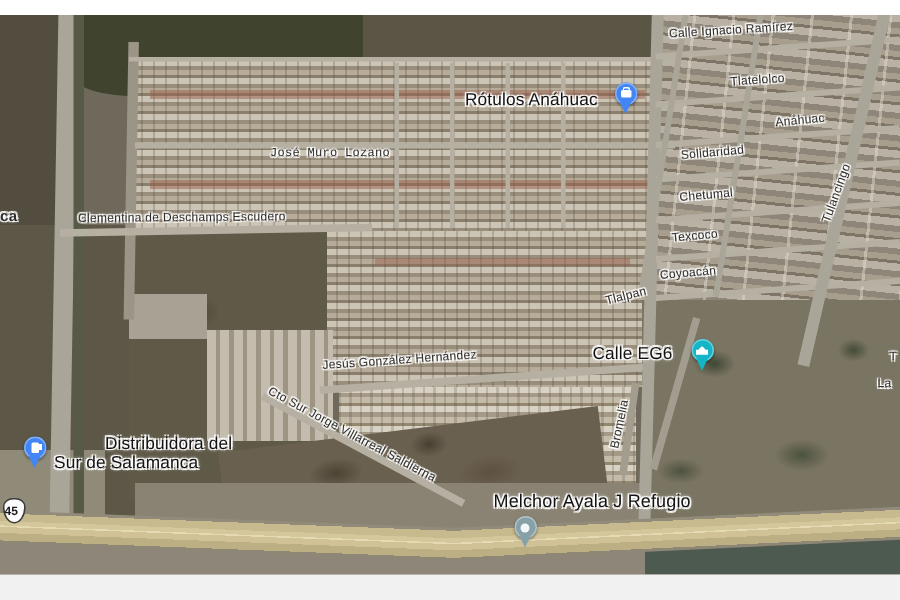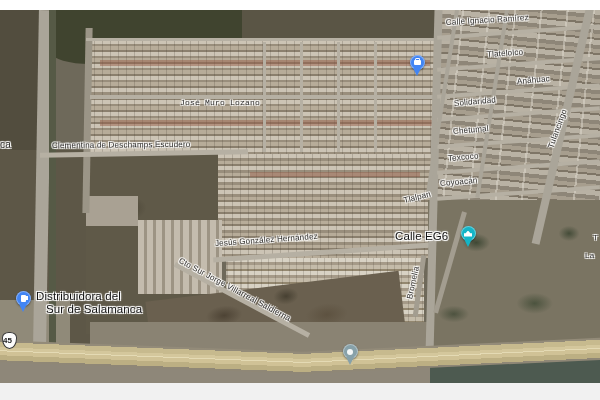--- a/index.html
+++ b/index.html
@@ -43,21 +43,21 @@
   .hw{position:absolute;z-index:5;height:22px;background:
     linear-gradient(180deg,#938b79 0 2px,#c7ba8e 2px 7px,#d4c79c 7px 10px,#e4dab4 10px 11px,#d0c296 11px 15px,#bcaf83 15px 20px,#8f8776 20px 22px);}
 
   
   .sl{position:absolute;z-index:8;white-space:nowrap;transform-origin:left center;
     font:400 8px/1 "Liberation Sans", sans-serif;color:#2e2d2b;letter-spacing:.2px;
     text-shadow:0 0 2px #fff,0 0 2px #fff,1px 1px 0 rgba(255,255,255,.85),-1px -1px 0 rgba(255,255,255,.85),1px -1px 0 rgba(255,255,255,.7),-1px 1px 0 rgba(255,255,255,.7);}
   .poi{position:absolute;z-index:8;white-space:nowrap;
     font:500 11.5px/1.15 "Liberation Sans", sans-serif;color:#121212;letter-spacing:.1px;
     text-shadow:0 0 2px #fff,0 0 3px #fff,1px 1px 0 rgba(255,255,255,.9),-1px -1px 0 rgba(255,255,255,.9),1px -1px 0 rgba(255,255,255,.8),-1px 1px 0 rgba(255,255,255,.8);}
-  .partial{font-weight:400;font-size:10px;}
+  .partial{font-weight:700;font-size:10px;}
 
   
   .marker{position:absolute;z-index:9;display:flex;flex-direction:column;align-items:center;width:16px;}
   .pin-head{width:15px;height:15px;border-radius:50%;display:flex;align-items:center;justify-content:center;
     box-shadow:0 1px 2px rgba(0,0,0,.45), inset 0 0 0 1px rgba(255,255,255,.35);}
   .pin-tail{width:0;height:0;border-left:4.5px solid transparent;border-right:4.5px solid transparent;
     border-top:8px solid #000;margin-top:-2px;}
   .glyph-briefcase{width:7px;height:5px;background:#fff;border-radius:1px;position:relative;}
   .glyph-briefcase::before{content:"";position:absolute;top:-2.5px;left:1.5px;width:3px;height:2px;
     border:1px solid #fff;border-bottom:none;border-radius:1.5px 1.5px 0 0;}
@@ -148,25 +148,27 @@
   <span class="sl" style="left:410px;top:295px;transform:rotate(-78deg);">Bromelia</span>
   <span class="sl" style="left:180px;top:99px;font-family:Liberation Mono, monospace;">José Muro Lozano</span>
   <span class="sl" style="left:52px;top:142px;transform:rotate(-0.5deg);">Clementina de Deschamps Escudero</span>
   <span class="sl" style="left:215px;top:240px;transform:rotate(-4deg);">Jesús González Hernández</span>
   <span class="sl" style="left:181px;top:257px;transform:rotate(28deg);transform-origin:left top;">Cto Sur Jorge Villarreal Saldierna</span>
 
   <span class="sl partial" style="left:0;top:140px;">ca</span>
   <span class="sl" style="left:593px;top:234px;">T</span>
   <span class="sl" style="left:585px;top:252px;">La</span>
 
+  <span class="poi" style="left:310px;top:61px;">Rótulos Anáhuac</span>
   <span class="poi" style="left:36px;top:290px;">
-    <span style="display:block;">Distribuidora del</span>
-    <span style="display:block;margin-left:10px;">Sur de Salamanca</span>
+    <span style="display:block;margin-left:34px;">Distribuidora del</span>
+    <span style="display:block;">Sur de Salamanca</span>
   </span>
   <span class="poi" style="left:395px;top:230px;">Calle EG6</span>
+  <span class="poi" style="left:329px;top:328px;font-size:12px;">Melchor Ayala J Refugio</span>
 
   <div class="marker" style="left:409px;top:55px;">
     <div class="pin-head" style="background:#4285f4;">
       <span class="glyph-briefcase"></span>
     </div>
     <div class="pin-tail" style="border-top-color:#4285f4;"></div>
   </div>
 
   <div class="marker" style="left:460px;top:226px;">
     <div class="pin-head" style="background:#14b5c7;">

